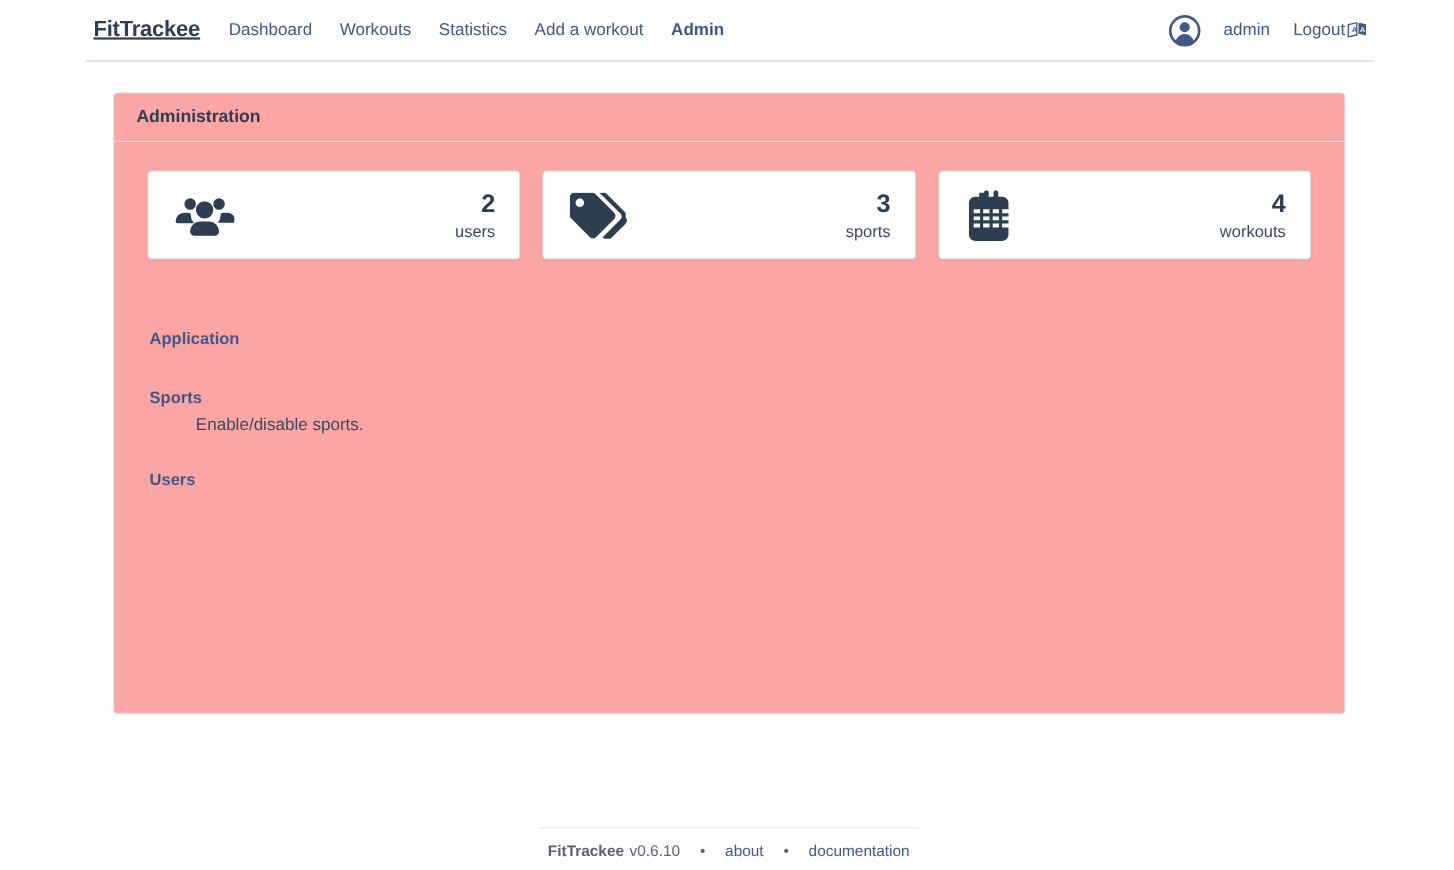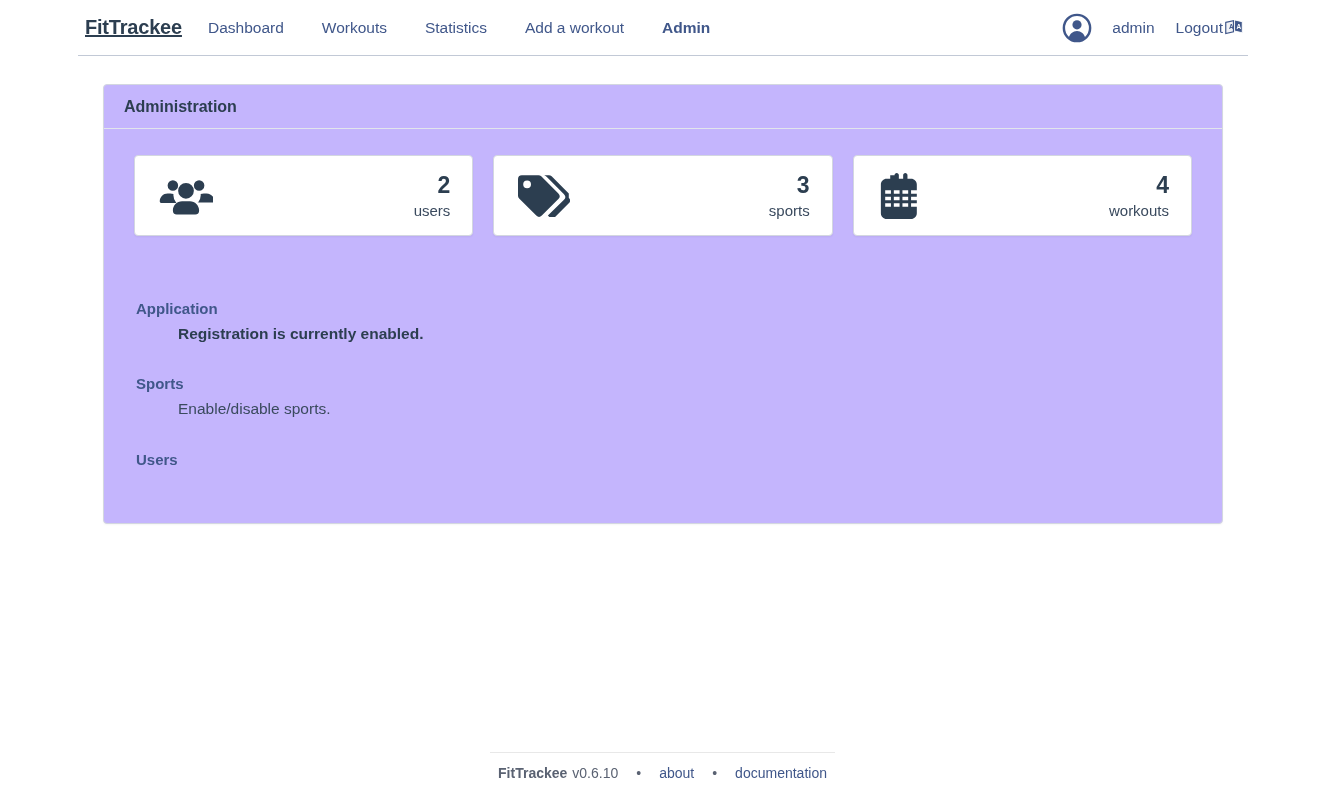--- a/index.html
+++ b/index.html
@@ -32,21 +32,21 @@
     font-size: 20px;
     font-weight: bold;
     color: #2c3e50;
     letter-spacing: -0.2px;
     margin-left: 7px;
     margin-right: 26px;
     white-space: nowrap;
   }
   .nav-links {
     display: flex;
-    gap: 38px;
+    gap: 25px;
   }
   .nav-link {
     font-size: 15.5px;
     color: #40578a;
     text-decoration: none;
     white-space: nowrap;
   }
   .nav-link.active {
     font-weight: bold;
     color: #40578a;
@@ -85,22 +85,22 @@
     display: block;
     margin-right: 3px;
   }
 
   
   .panel {
     position: absolute;
     left: 103px;
     top: 84px;
     width: 1120px;
-    height: 440px;
-    background: #c4b5fd;
+    height: 565px;
+    background: #fca5a5;
     border: 1px solid #d3d7e0;
     border-radius: 4px;
     box-sizing: border-box;
     box-shadow: 0 1px 2px rgba(0,0,0,0.04);
   }
   .panel-header {
     height: 44px;
     border-bottom: 1px solid #e2e5ec;
     display: flex;
     align-items: center;
@@ -301,21 +301,20 @@
         </span>
       </div>
 
 
     </div>
 
     <div class="sections">
 
       <div class="section">
         <a class="section-title" href="#">Application</a>
-        <p class="section-desc strong">Registration is currently enabled.</p>
       </div>
 
       <div class="section">
         <a class="section-title" href="#">Sports</a>
         <p class="section-desc">Enable/disable sports.</p>
       </div>
 
       <div class="section">
         <a class="section-title" href="#">Users</a>
       </div>

